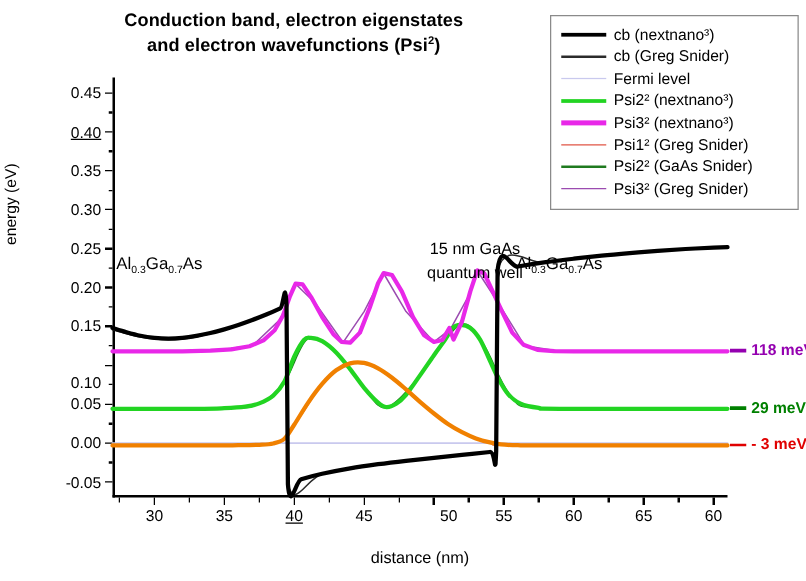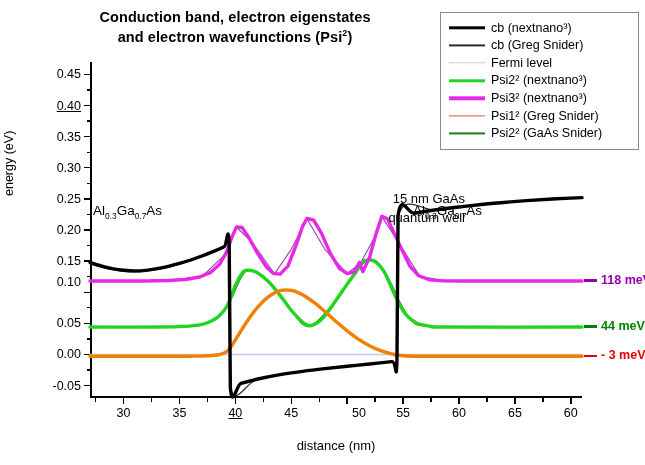--- a/index.html
+++ b/index.html
@@ -30,21 +30,21 @@
   #ytitle{position:absolute;left:2px;top:196px;font-size:12.5px;
           transform:rotate(-90deg);transform-origin:left top;white-space:nowrap;}
   #xtitle{position:absolute;left:90px;top:438px;width:492px;text-align:center;
           font-size:13px;}
 
   
   #curves{position:absolute;left:0;top:0;width:492px;height:336px;overflow:visible;}
 
   
   .anno{position:absolute;font-size:13px;white-space:nowrap;}
-  #anno-well{left:205px;top:128px;width:170px;text-align:right;line-height:1.45;}
+  #anno-well{left:205px;top:128px;width:170px;text-align:center;line-height:1.45;}
   #anno-left{left:93px;top:203px;font-size:13.5px;}
   #anno-right{left:413px;top:203px;font-size:13.5px;}
 
   
   .vlab{position:absolute;font-size:12.5px;font-weight:bold;white-space:nowrap;}
   .vlab .dash{display:inline-block;width:13px;height:2.6px;vertical-align:middle;
               margin-right:4px;}
 
   
   #legend{position:absolute;left:440px;top:12px;width:199px;
@@ -80,21 +80,21 @@
         <div class="ylab" style="top: 74.6667px;">0.35</div>
         <div class="tick-y" style="top: 105.078px;"></div>
         <div class="ylab" style="top: 105.778px; padding-left: 48px;">0.30</div>
         <div class="tick-y" style="top: 136.189px;"></div>
         <div class="ylab" style="top: 136.889px;">0.25</div>
         <div class="tick-y" style="top: 167.3px;"></div>
         <div class="ylab" style="top: 168px;">0.20</div>
         <div class="tick-y" style="top: 198.411px;"></div>
         <div class="ylab" style="top: 199.111px;">0.15</div>
         <div class="tick-y" style="top: 229.522px;"></div>
-        <div class="ylab" style="top: 220px;">0.10</div>
+        <div class="ylab" style="top: 244px;">0.10</div>
         <div class="tick-y" style="top: 260.633px;"></div>
         <div class="ylab" style="top: 261.333px;">0.05</div>
         <div class="tick-y" style="top: 291.744px;"></div>
         <div class="ylab" style="top: 292.444px;">0.00</div>
         <div class="tick-y" style="top: 322.856px;"></div>
         <div class="ylab" style="top: 323.556px; margin-left: 36px;">-0.05</div>
         <div class="tick-y minor" style="top: 307.3px;"></div>
         <div class="tick-y minor" style="top: 276.189px;"></div>
         <div class="tick-y minor" style="top: 245.078px;"></div>
         <div class="tick-y minor" style="top: 213.967px;"></div>
@@ -154,21 +154,21 @@
   </div>
 
   <div class="anno" id="anno-left"><span>Al</span><sub>0.3</sub><span>Ga</span><sub>0.7</sub><span>As</span></div>
 
   <div class="anno" id="anno-right"><span>Al</span><sub>0.3</sub><span>Ga</span><sub>0.7</sub><span>As</span></div>
 
   <div id="xtitle">distance (nm)</div>
 
   <div id="value-labels">
       <div class="vlab" style="left: 584px; top: 273.022px; color: rgb(148, 0, 176);"><span class="dash" style="background: rgb(148, 0, 176);"></span><span>118 meV</span></div>
-      <div class="vlab" style="left: 584px; top: 319.067px; color: rgb(0, 128, 0);"><span class="dash" style="background: rgb(0, 128, 0);"></span><span>44 meV</span></div>
+      <div class="vlab" style="left: 584px; top: 319.067px; color: rgb(0, 128, 0);"><span class="dash" style="background: rgb(0, 128, 0);"></span><span>29 meV</span></div>
       <div class="vlab" style="left: 584px; top: 348.311px; color: rgb(224, 0, 0);"><span class="dash" style="background: rgb(224, 0, 0);"></span><span>- 3 meV</span></div>
     </div>
 
   <div id="legend">
       <div class="leg-row">
         <span class="leg-swatch">
           <i style="height: 3.4px; background: rgb(0, 0, 0);"></i>
         </span>
         <span class="leg-text">cb (nextnano³)</span>
       </div>
@@ -201,15 +201,21 @@
           <i style="height: 1.2px; background: rgb(224, 85, 69);"></i>
         </span>
         <span class="leg-text">Psi1² (Greg Snider)</span>
       </div>
       <div class="leg-row">
         <span class="leg-swatch">
           <i style="height: 1.2px; background: rgb(31, 122, 31);"></i>
         </span>
         <span class="leg-text">Psi2² (GaAs Snider)</span>
       </div>
+      <div class="leg-row">
+        <span class="leg-swatch">
+          <i style="height: 1.2px; background: rgb(155, 75, 176);"></i>
+        </span>
+        <span class="leg-text">Psi3² (Greg Snider)</span>
+      </div>
     </div>
 
 </div>
 
 </body></html>

